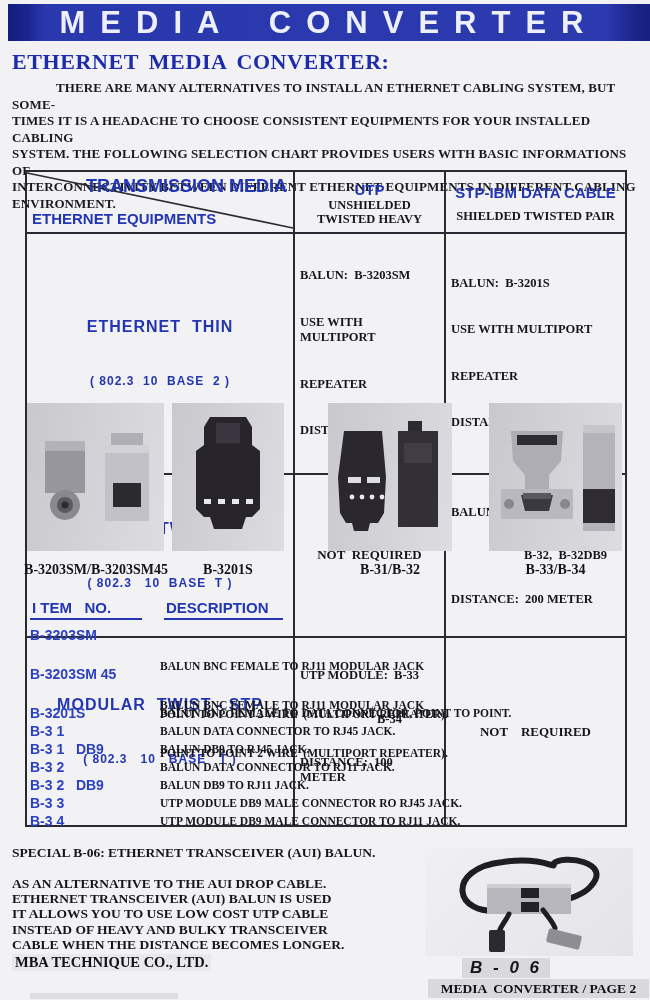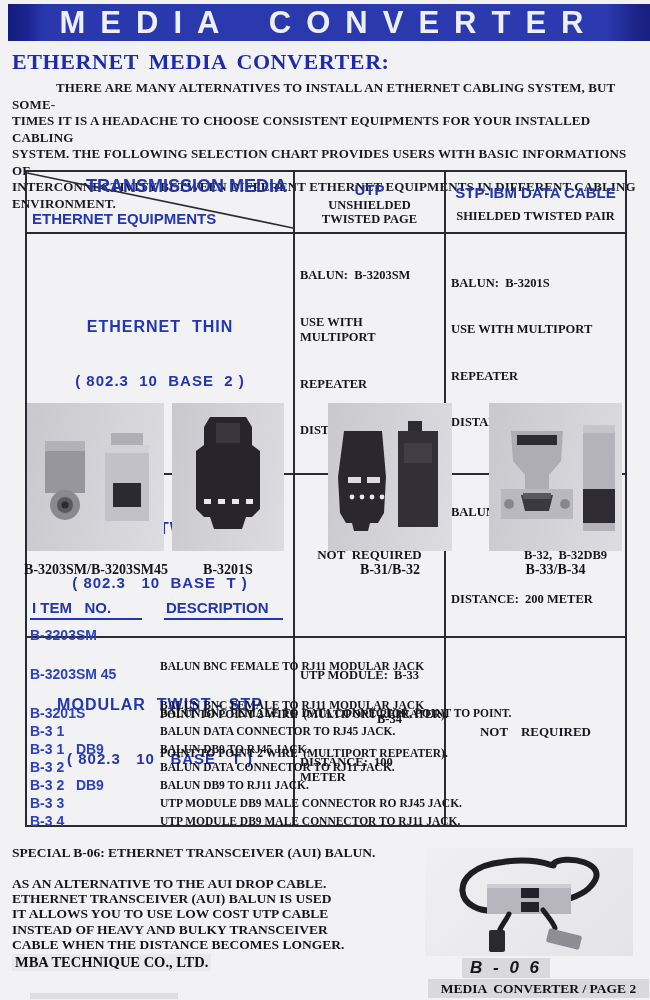--- a/index.html
+++ b/index.html
@@ -26,21 +26,21 @@
   .blue-sans{font-family:"Liberation Sans",sans-serif;font-weight:bold;color:#2336b2;}
   .corner-cell{position:relative;height:60px;}
   .corner-svg{position:absolute;left:0;top:0;width:100%;height:100%;}
   .corner-top{position:absolute;top:4px;right:6px;font-size:18px;}
   .corner-bottom{position:absolute;bottom:5px;left:5px;font-size:15px;}
   .colhead{text-align:center;}
   .colhead .t{font-size:15px;line-height:17px;padding-top:2px;}
   .colhead .s{font-weight:bold;font-size:12.5px;line-height:14px;color:#16161c;}
   .equip{text-align:center;white-space:pre-wrap;}
   .equip .e1{font-size:16px;line-height:19px;letter-spacing:1px;}
-  .equip .e2{font-size:15px;line-height:18px;letter-spacing:1px;}
+  .equip .e2{font-size:12px;line-height:18px;letter-spacing:1px;}
   .cellblock{font-weight:bold;font-size:12.5px;line-height:15.5px;color:#15151c;
     padding:3px 4px 3px 5px;white-space:pre-wrap;}
   .cellblock .r{text-align:right;padding-right:14px;}
   .cell-center{font-weight:bold;font-size:13px;color:#15151c;text-align:center;white-space:pre-wrap;}
 
   
   .photo{position:absolute;top:403px;height:148px;background:linear-gradient(100deg,#c9c8cd,#dddce0);}
   .pcap{position:absolute;top:562px;font-weight:bold;font-size:14px;color:#141419;text-align:center;white-space:pre;}
 
   
@@ -102,21 +102,21 @@
       <td class="corner-cell">
         <svg class="corner-svg" viewBox="0 0 268 60" preserveAspectRatio="none">
           <line x1="0" y1="1" x2="268" y2="56" stroke="#2a2a33" stroke-width="1.6"></line>
         </svg>
         <span class="corner-top blue-sans">TRANSMISSION MEDIA</span>
         <span class="corner-bottom blue-sans">ETHERNET EQUIPMENTS</span>
       </td>
       <td class="colhead">
         <div class="t blue-sans">UTP</div>
         <div class="s">UNSHIELDED</div>
-        <div class="s">TWISTED PAGE</div>
+        <div class="s">TWISTED HEAVY</div>
       </td>
       <td class="colhead">
         <div class="t blue-sans">STP-IBM DATA CABLE</div>
         <div class="s" style="padding-top:8px">SHIELDED TWISTED PAIR</div>
       </td>
     </tr>
     <tr style="height:70px">
       <td class="equip blue-sans">
         <div class="e1">ETHERNET  THIN</div>
         <div class="e2">( 802.3  10  BASE  2 )</div>

